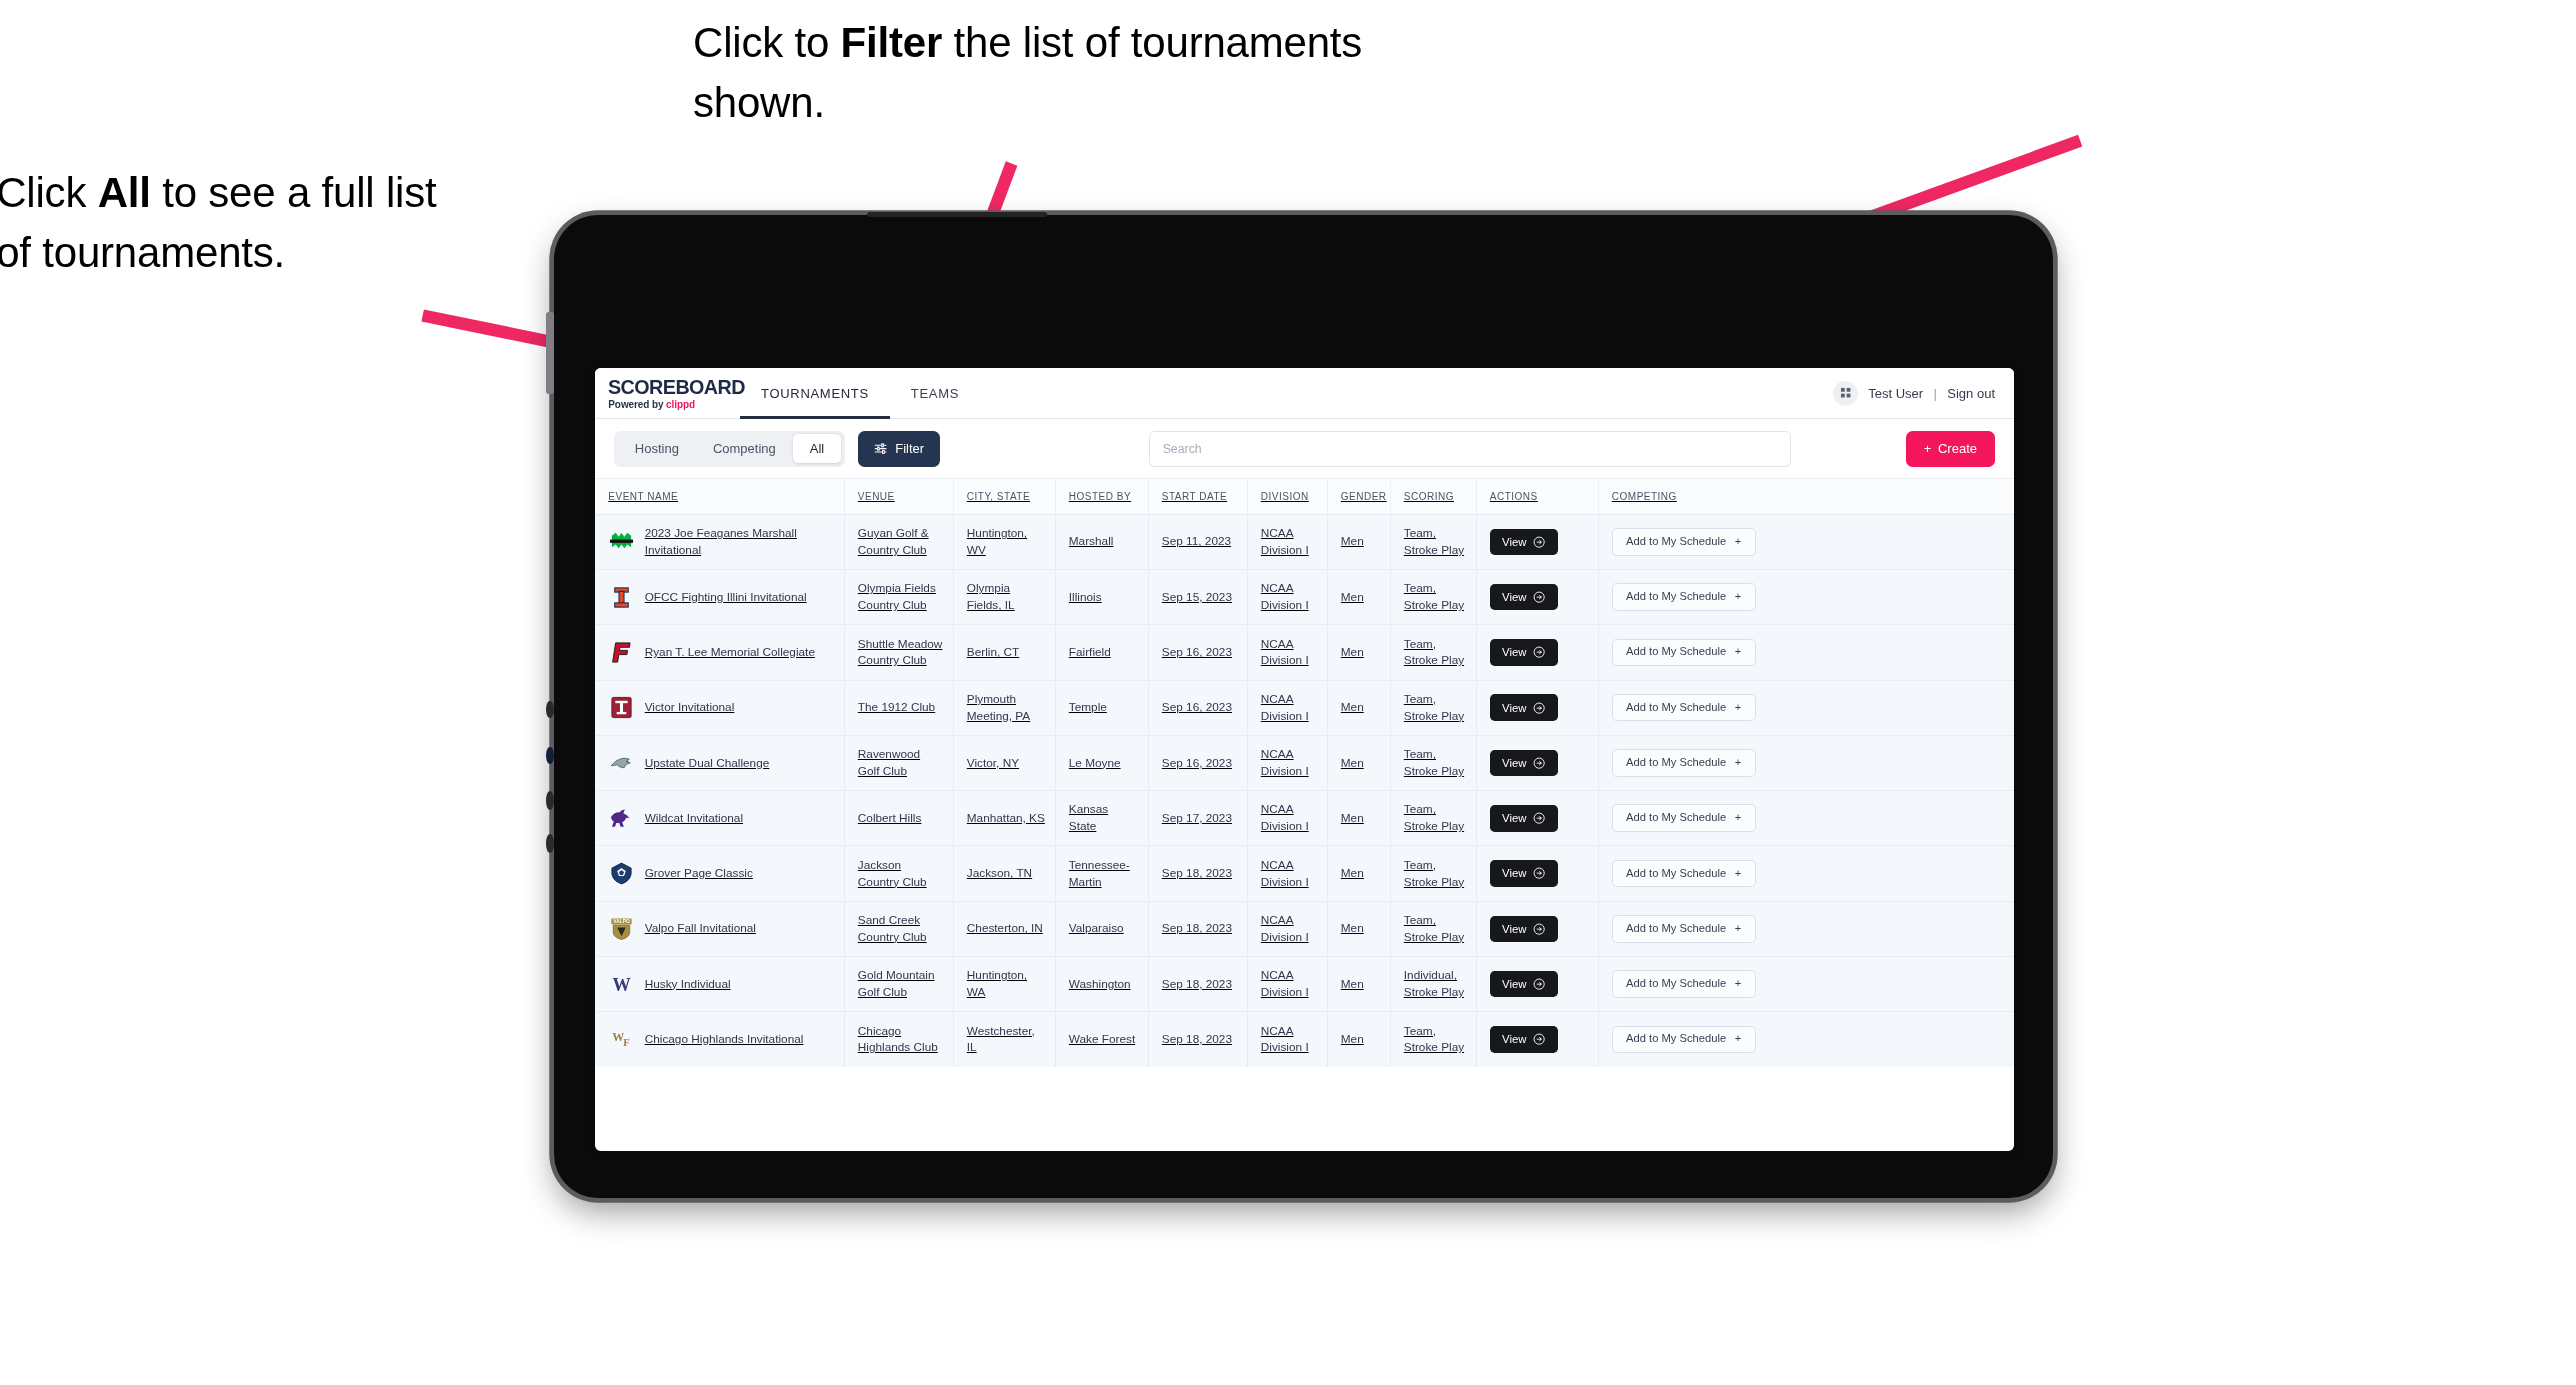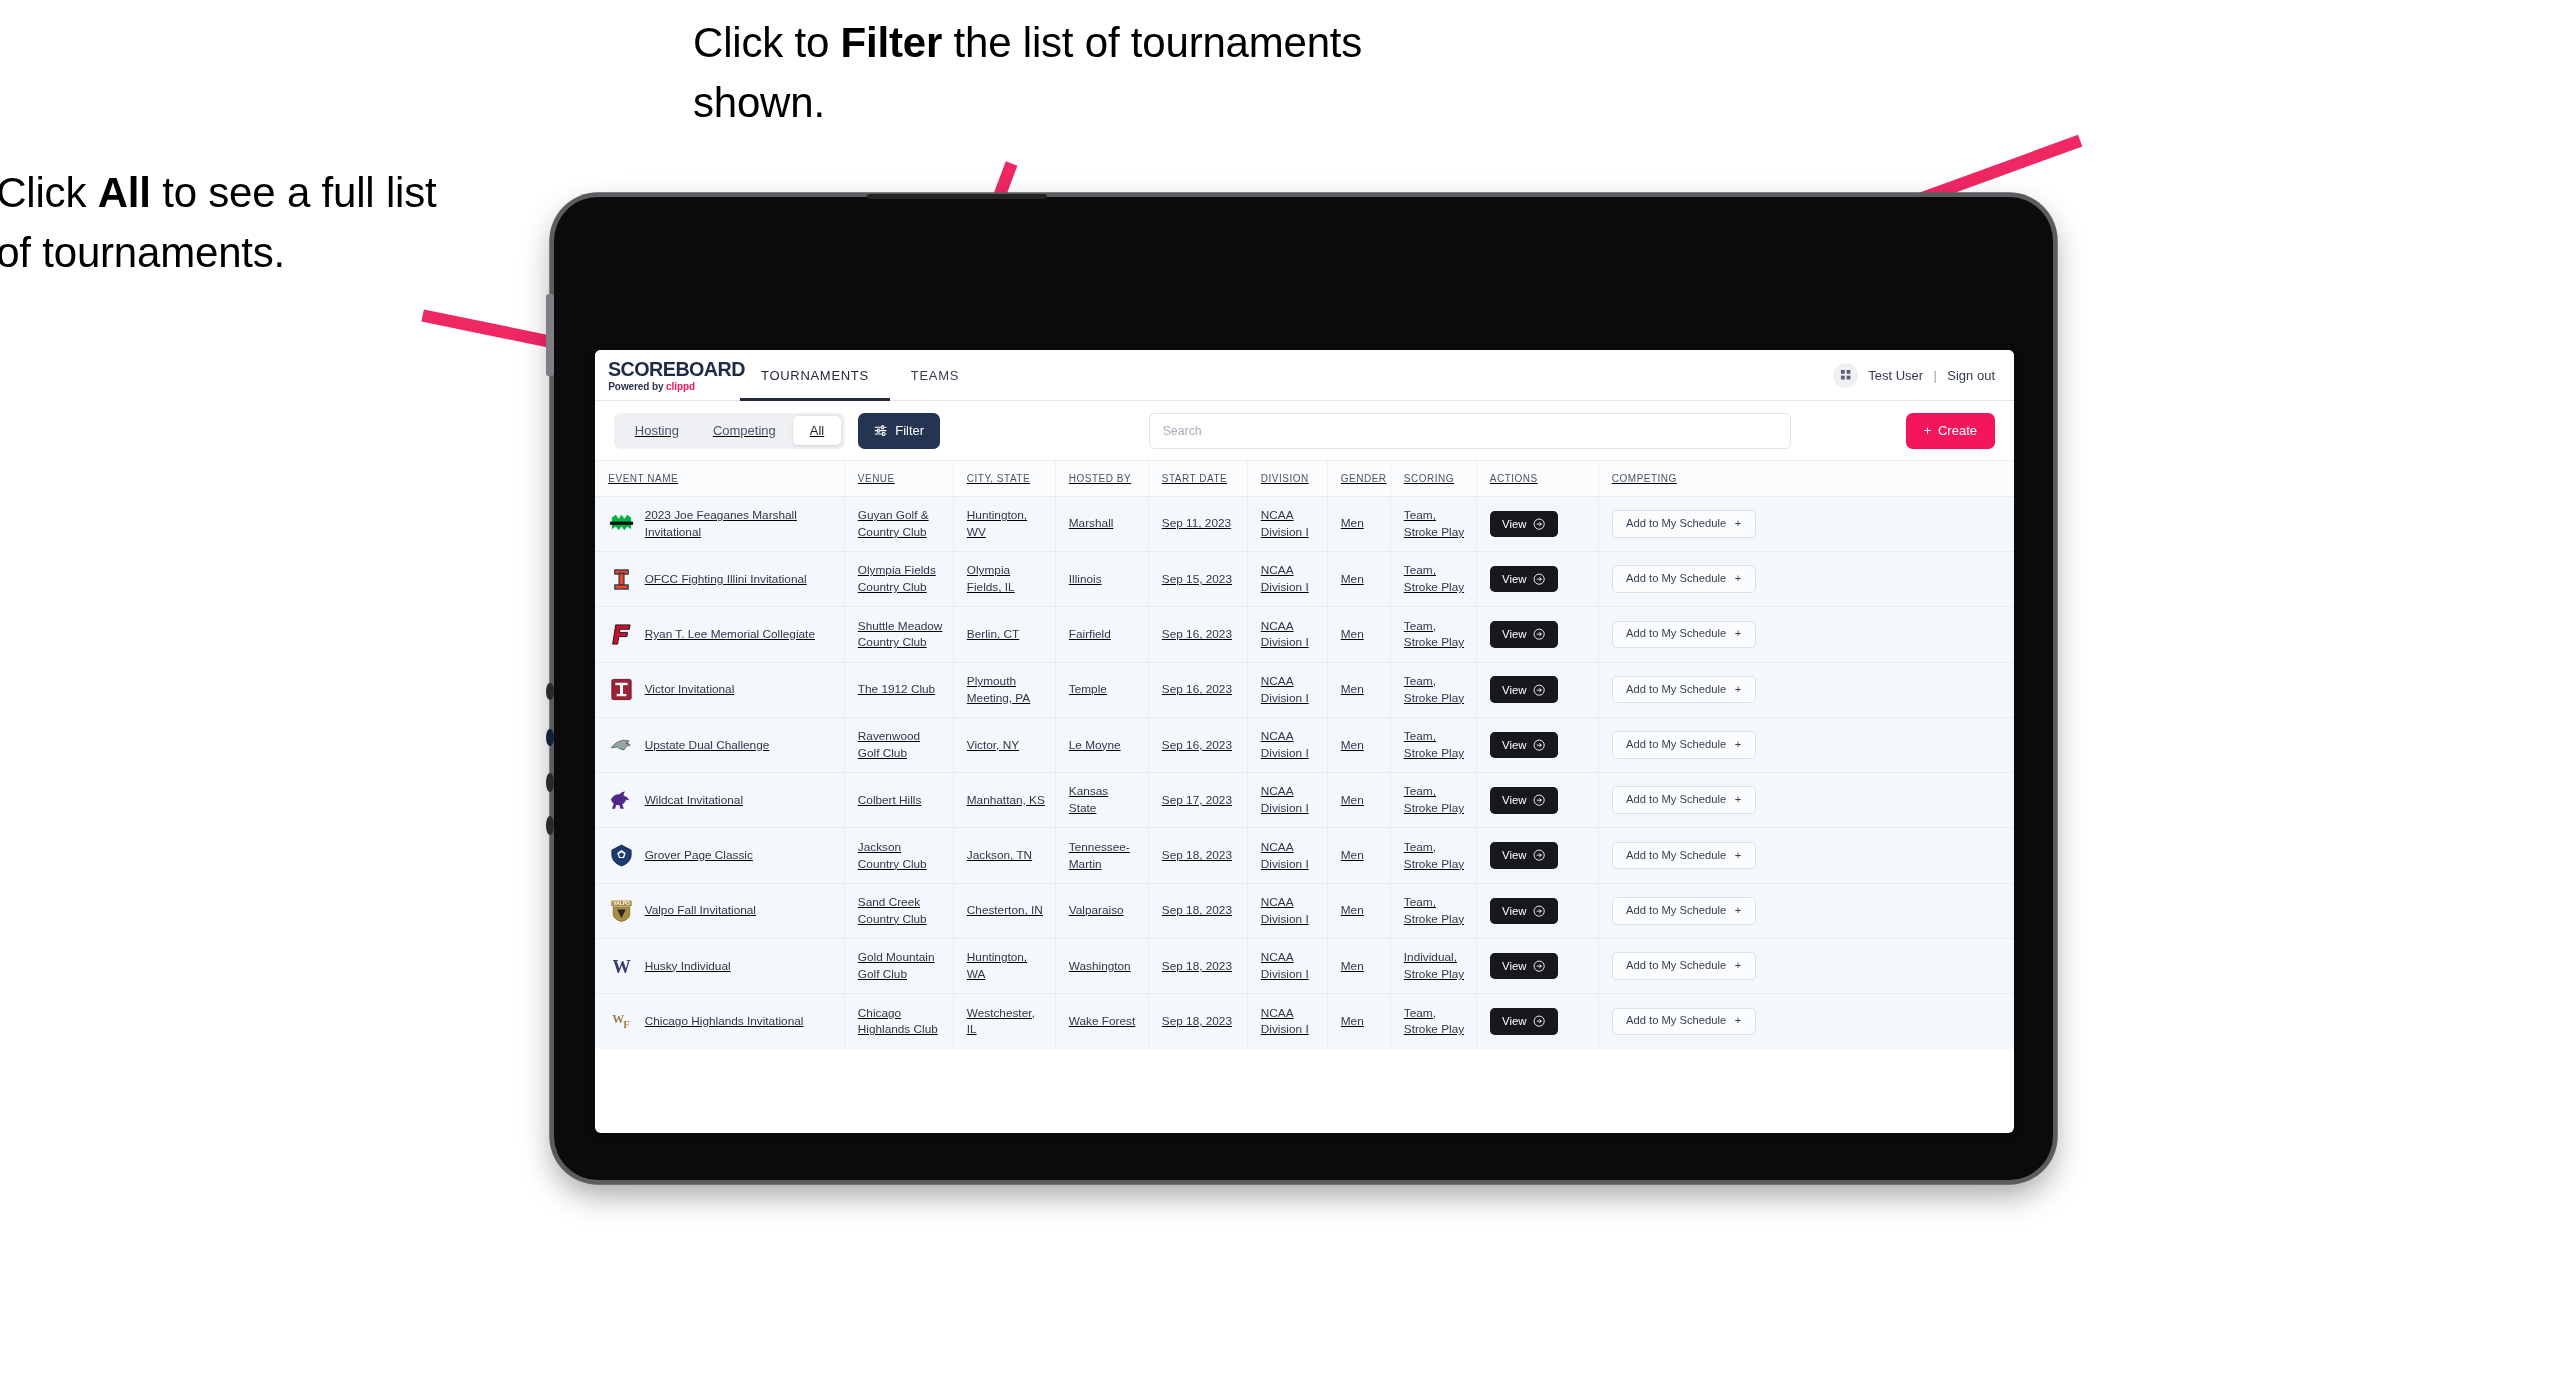--- a/index.html
+++ b/index.html
@@ -24,21 +24,21 @@
   .callout b { font-weight: 700; }
   #callout-all      { left: -3.8px;  top: 163px;  width: 446px; }
   #callout-filter   { left: 693px; top: 13.3px;   width: 684px; }
   #callout-search   { left: 2080px;top: 70px;   width: 446px; }
 
   .arrow-svg { position:absolute; left:0; top:0; width:2576px; height:1386px; pointer-events:none; }
 
   
   #tablet {
     position: absolute;
-    left: 554px; top: 197px;
+    left: 554px; top: 215px;
     width: 1499px; height: 983px;
     background: #0b0b0c;
     border-radius: 44px;
     box-shadow: 0 0 0 4.7px #5b5b60, 0 13.3px 32px rgba(0,0,0,.38);
   }
   .tab-btn { position:absolute; background:#7e7e84; border-radius:2.8px; }
   #btn-power { left:-7.6px; top:97px; width:7.6px; height:82px; }
   #btn-v1 { left:-7.6px; top:486px; width:7.6px; height:17px; border-radius:50%; background:#2a2a2e;}
   #btn-v2 { left:-7.6px; top:532px; width:7.6px; height:17px; border-radius:50%; background:#12203a;}
   #btn-v3 { left:-7.6px; top:576px; width:7.6px; height:19px; border-radius:50%; background:#2a2a2e;}
@@ -88,21 +88,21 @@
   #user-name { font-size:13px; color:#343b4d; }
   .sep { color:#9aa1b2; font-size:13px; }
   #sign-out { font-size:13px; color:#343b4d; cursor:pointer; }
 
   
   #toolbar {
     height: 59px; background:#fff; display:flex; align-items:center;
     padding: 0 19px; gap:13.3px;
   }
   #segmented {
-    display:flex; background:#eef0f3; border-radius:6.6px; padding:3.8px; height:36px; align-items:center;text-decoration:underline;
+    display:flex; background:#eef0f3; border-radius:6.6px; padding:3.8px; height:36px; align-items:center;
   }
   .seg {
     padding:0 17px; height:28.5px; display:flex; align-items:center;
     font-size:13px; color:#4c5468; border-radius:4.7px; cursor:pointer; white-space:nowrap;
   }
   .seg.active { background:#fff; color:#1c2333; box-shadow:0 0.9px 2.8px rgba(0,0,0,.14); font-weight:400; }
   #filter-btn {
     height:36px; background:#253551; color:#fff; border-radius:6.6px;
     display:flex; align-items:center; gap:7.6px; padding:0 16px; font-size:13px; cursor:pointer;
   }

